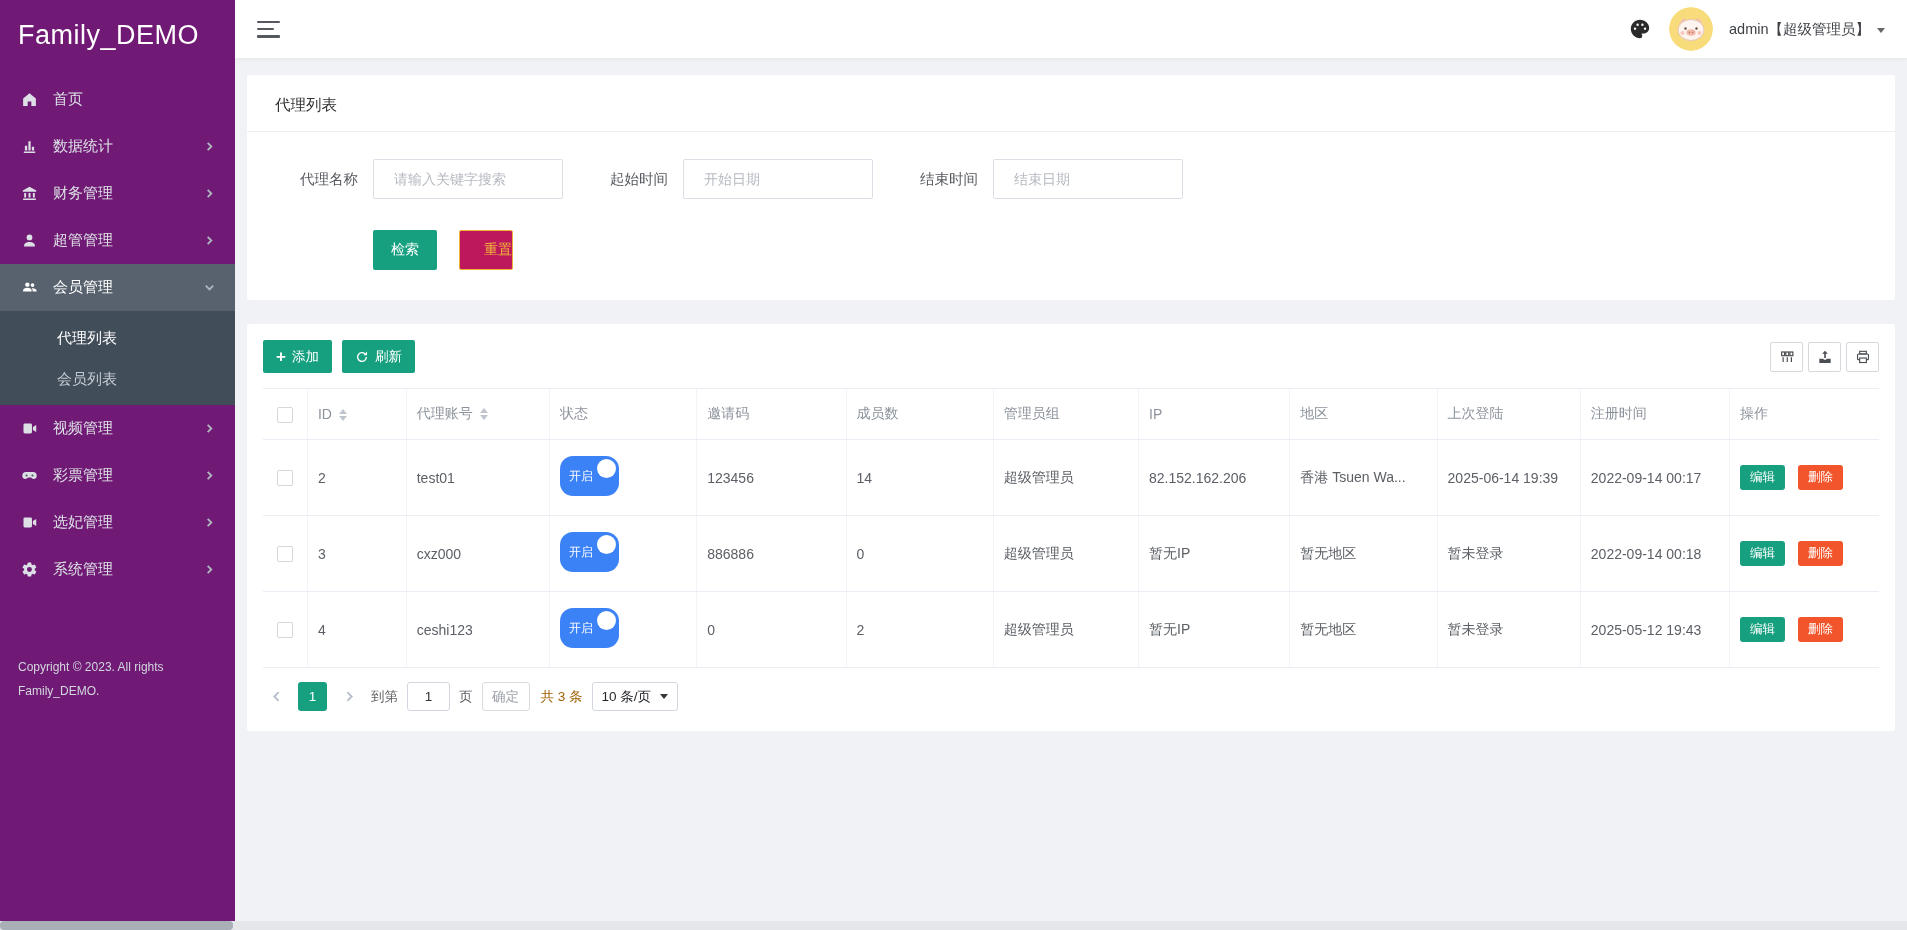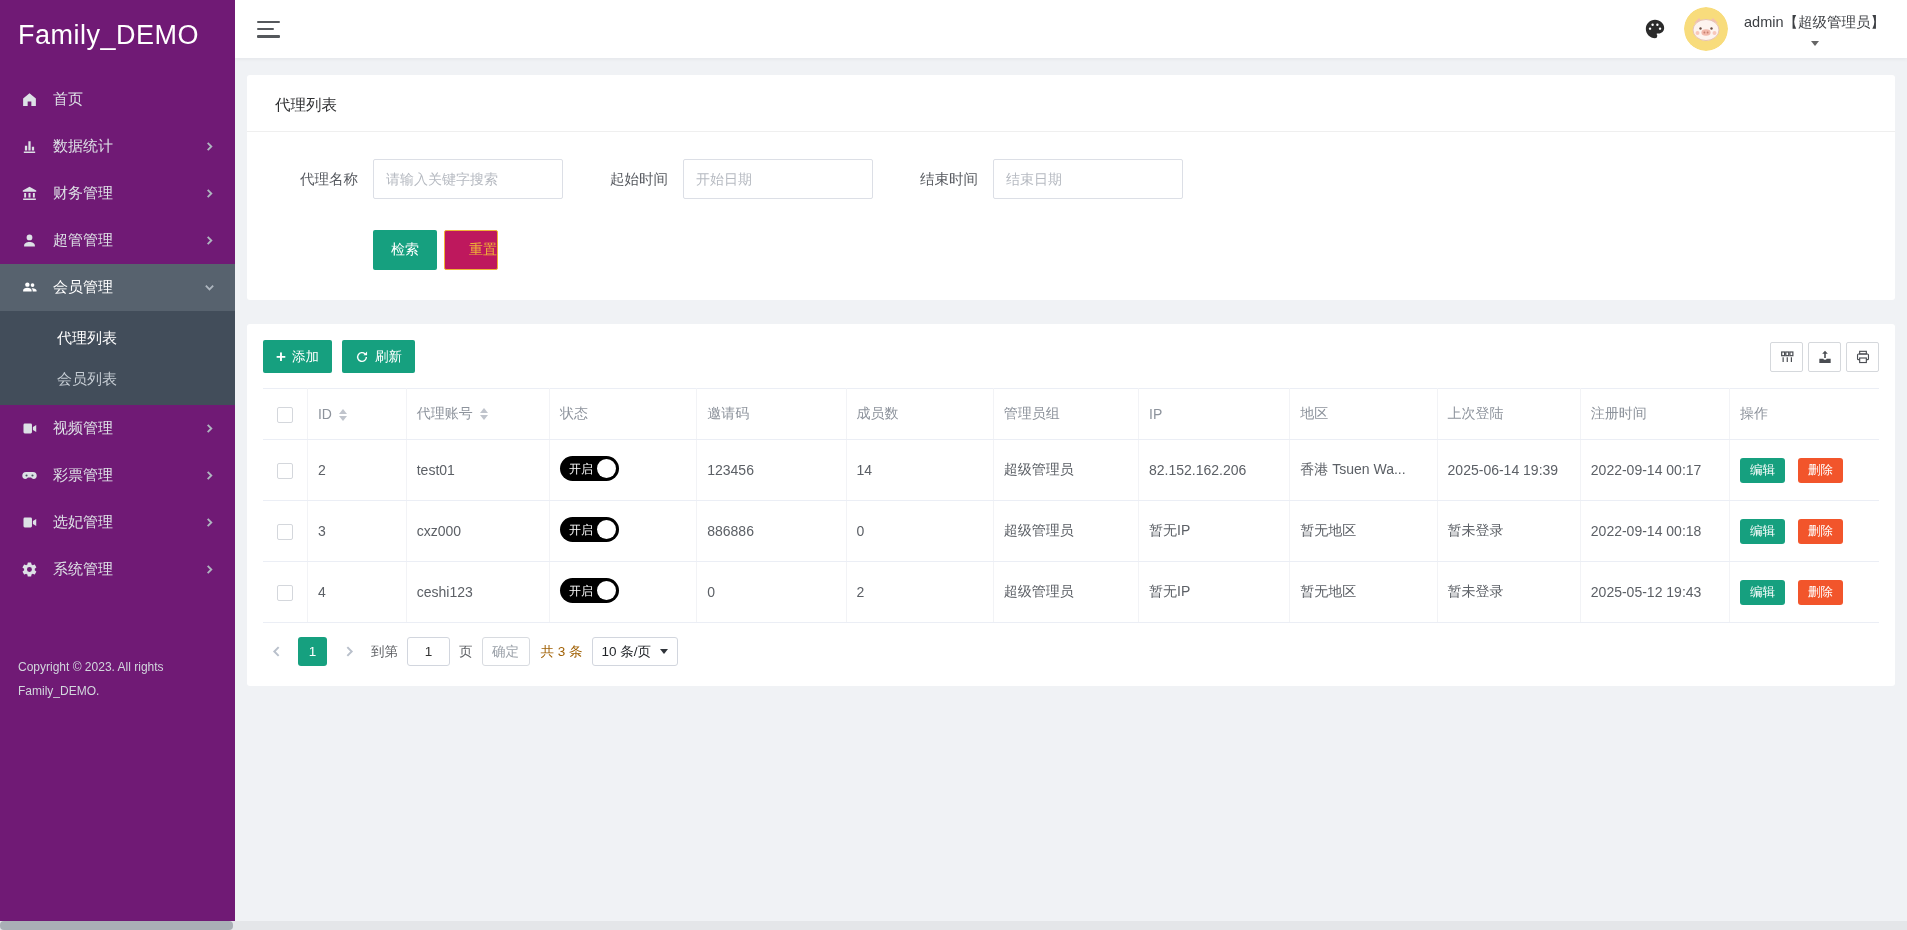--- a/index.html
+++ b/index.html
@@ -30,35 +30,35 @@
   
   .right-pane { flex:1; display:flex; flex-direction:column; height:930px; overflow:hidden; }
   .topbar { height:58px; background:#fff; display:flex; align-items:center; padding:0 22px; box-shadow:0 1px 4px rgba(0,0,30,.06); position:relative; z-index:2; }
   .hamburger { width:23px; height:17px; display:flex; flex-direction:column; justify-content:space-between; cursor:pointer; }
   .hamburger i { display:block; height:2.6px; background:#55585c; border-radius:1px; }
   .hamburger i:nth-child(1){ width:100%; } .hamburger i:nth-child(2){ width:72%; } .hamburger i:nth-child(3){ width:100%; }
   .topbar-right { margin-left:auto; display:flex; align-items:center; gap:16px; }
   .palette-btn { width:26px; height:26px; display:flex; align-items:center; justify-content:center; cursor:pointer; }
   .palette-btn svg { width:22px; height:22px; }
   .avatar { width:44px; height:44px; border-radius:50%; overflow:hidden; cursor:pointer; flex:none; }
-  .user-wrap { display:flex; align-items:center; gap:7px; cursor:pointer; color:#3c3f43; font-size:14.5px; white-space:nowrap;flex-direction:column; }
+  .user-wrap { display:flex; align-items:center; gap:7px; cursor:pointer; color:#3c3f43; font-size:14.5px; white-space:nowrap; }
   .caret-down { width:0; height:0; border-left:4.5px solid transparent; border-right:4.5px solid transparent; border-top:5.5px solid #666; margin-top:2px; }
 
   .main { flex:1; overflow:hidden; padding:17px 12px 0; }
   .card { background:#fff; border-radius:3px; }
 
   
   .card-title { padding:20px 28px 15px; font-size:15.5px; color:#303133; border-bottom:1px solid #efefef; }
   .filter-body { padding:27px 0 30px 53px; }
   .filter-row { display:flex; align-items:center; }
   .f-group { display:flex; align-items:center; margin-right:47px; }
   .f-label { color:#55585e; margin-right:15px; font-size:14.5px; white-space:nowrap; }
-  .f-input { width:190px; height:40px; border:1px solid #dcdfe6; border-radius:2px; padding:0 12px; font-size:14px; color:#333; outline:none; font-family:inherit; }
+  .f-input { width:190px; height:40px; border:1px solid #dcdfe6; border-radius:2px; padding:0 20px; font-size:14px; color:#333; outline:none; font-family:inherit; }
   .f-input::placeholder { color:#b6bac1; }
-  .btn-row { margin-top:31px; padding-left:73px; display:flex; gap:7px; }
+  .btn-row { margin-top:31px; padding-left:73px; display:flex; gap:22px; }
   .btn-search { width:64px; height:40px; background:#16a07f; color:#fff; border:none; border-radius:2px; font-size:14px; cursor:pointer; font-family:inherit; }
   .btn-reset { width:54px; height:40px; background:#be185d; color:#efb336; border:1px solid #efb336; border-radius:2px; font-size:14px; cursor:pointer; font-family:inherit;text-align:right; }
 
   
   .table-card { margin-top:24px; padding:16px 16px 20px; }
   .toolbar { display:flex; align-items:center; }
   .tb-btn { height:33px; display:inline-flex; align-items:center; gap:6px; padding:0 13px; background:#16a07f; color:#fff; border:none; border-radius:2px; font-size:13.5px; cursor:pointer; margin-right:10px; font-family:inherit; }
   .tb-btn .plus { font-size:17px; font-weight:bold; line-height:1; }
   .tb-btn svg { width:14px; height:14px; }
   .toolbar-right { margin-left:auto; display:flex; gap:5px; }
@@ -70,21 +70,21 @@
   th:last-child, td:last-child { border-right:none; }
   thead th { height:37px; color:#8d939c; font-size:14px; border-top:1px solid #ebeef5; }
   tbody td { height:39px; color:#5c6066; font-size:14px; }
   .c-check { text-align:center; padding:0; }
   .checkbox { display:inline-block; width:16px; height:16px; border:1px solid #d4d7dc; border-radius:2px; background:#fff; vertical-align:middle; cursor:pointer; }
   .sort { display:inline-flex; flex-direction:column; gap:2px; margin-left:7px; vertical-align:middle; cursor:pointer; }
   .sort i { display:block; width:0; height:0; border-left:4.5px solid transparent; border-right:4.5px solid transparent; }
   .sort .up { border-bottom:5px solid #c0c4cc; }
   .sort .dn { border-top:5px solid #c0c4cc; }
 
-  .toggle { position:relative; display:inline-block; width:59px; height:25px; background:#000000; border-radius:13px; cursor:pointer; }
+  .toggle { position:relative; display:inline-block; width:59px; height:40px; background:#3b82f6; border-radius:13px; cursor:pointer; }
   .toggle-text { position:absolute; left:9px; top:50%; transform:translateY(-50%); color:#fff; font-size:12px; }
   .toggle-knob { position:absolute; right:3px; top:3px; width:19px; height:19px; background:#fff; border-radius:50%; }
 
   .btn-edit, .btn-delete { width:45px; height:25px; border:none; border-radius:3px; color:#fff; font-size:12.5px; cursor:pointer; font-family:inherit; }
   .btn-edit { background:#16a07f; margin-right:9px; }
   .btn-delete { background:#f2552b; }
 
   
   .pagination { margin-top:14px; display:flex; align-items:center; gap:9px; font-size:13.5px; color:#606266; }
   .pg-arrow { width:26px; height:28px; display:inline-flex; align-items:center; justify-content:center; color:#b9c0cb; cursor:pointer; }

